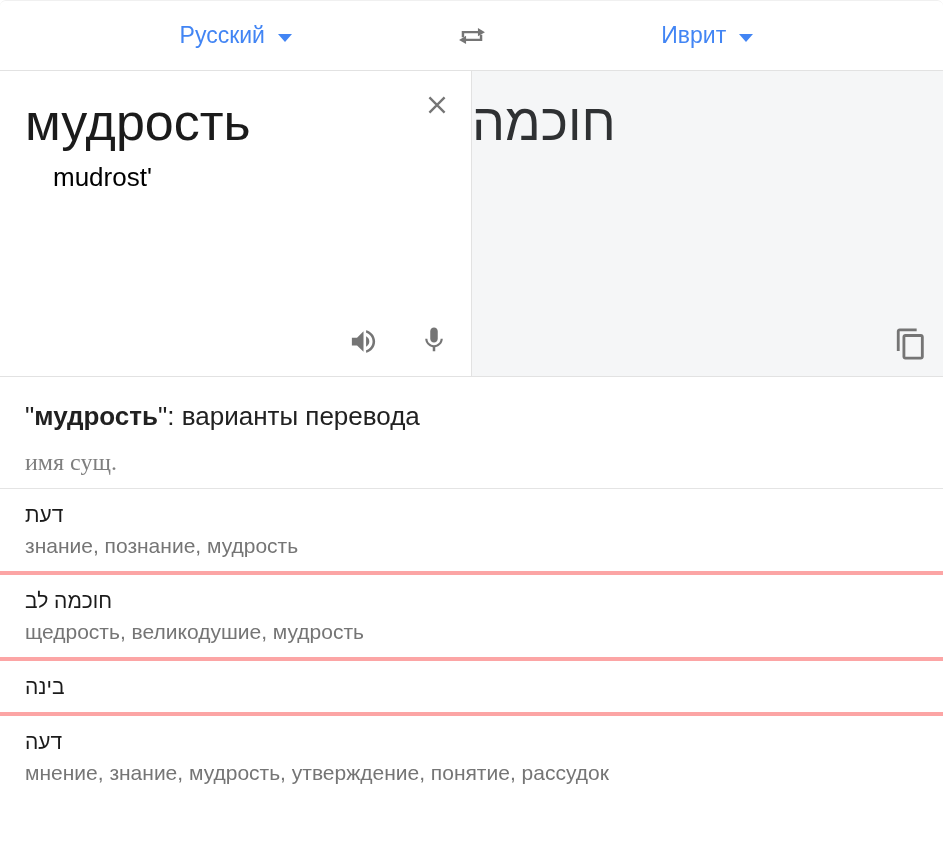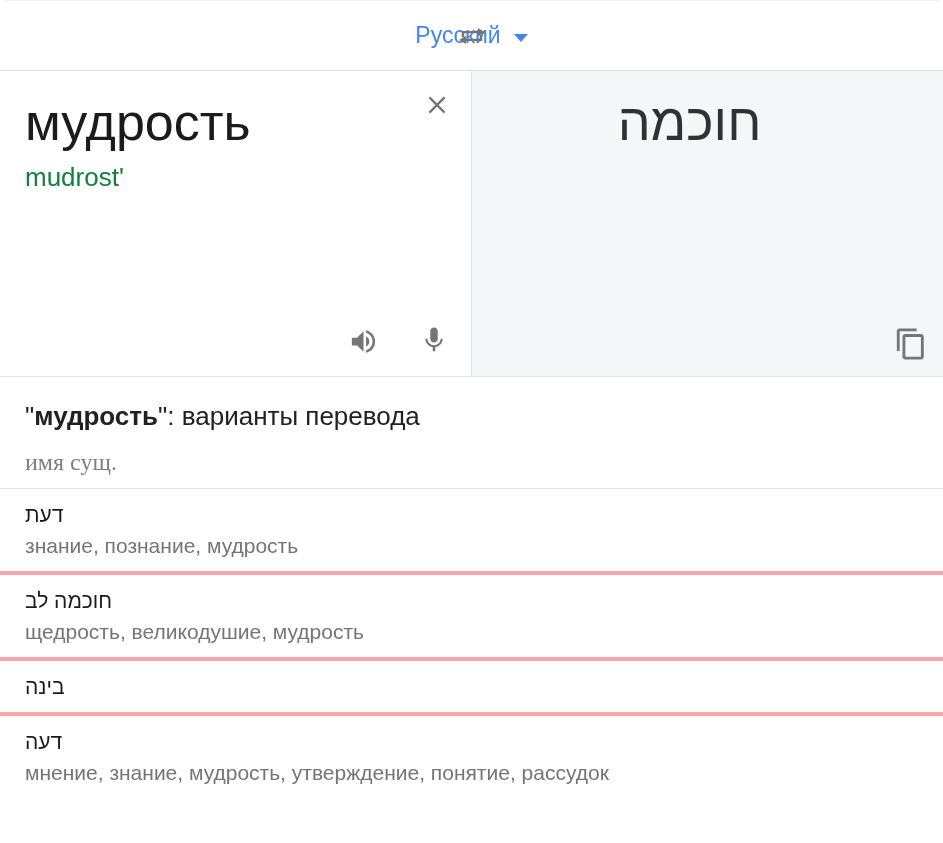--- a/index.html
+++ b/index.html
@@ -59,22 +59,23 @@
     padding: 21px 60px 0 25px;
   }
   .source-text {
     font-size: 52px;
     line-height: 1.18;
     color: #1b1b1b;
     cursor: text;
   }
   .translit {
     font-size: 26px;
-    color: #15803d;
+    color: #000000;
     margin-top: 9px;
+    margin-left: 28px;
   }
   .close-btn {
     position: absolute; top: 20px; right: 20px;
     background: none; border: none; padding: 0; cursor: pointer;
     line-height: 0;
   }
   .audio-row {
     position: absolute; bottom: 19px; right: 22px;
     display: flex; align-items: flex-end; gap: 40px;
   }
@@ -82,21 +83,21 @@
     background: none; border: none; padding: 0; cursor: pointer;
     line-height: 0;
   }
 
   .target-panel {
     flex: 1 1 0;
     background: #f5f6f7;
     border-left: 1px solid #e2e2e2;
     position: relative;
     padding: 21px 36px 0 0;
-    text-align: center;
+    text-align: left;
   }
   .target-text {
     font-size: 52px;
     line-height: 1.18;
     color: #2f3133;
     direction: rtl;
     cursor: pointer;
   }
   .copy-btn {
     position: absolute; bottom: 15px; right: 15px;
@@ -147,20 +148,26 @@
       </button>
     </div>
     <button class="swap-btn">
       <svg width="31" height="26" viewBox="0 0 24 20">
         <path d="M5 11 V7 H17" fill="none" stroke="#757575" stroke-width="1.9"></path>
         <polygon points="16.6,3.9 22,7 16.6,10.1" fill="#757575"></polygon>
         <path d="M19 9 V13 H7" fill="none" stroke="#757575" stroke-width="1.9"></path>
         <polygon points="7.4,9.9 2,13 7.4,16.1" fill="#757575"></polygon>
       </svg>
     </button>
+    <div class="lang-half">
+      <button class="lang-btn">
+        <span>Иврит</span>
+        <span class="tri-down"></span>
+      </button>
+    </div>
   </header>
 
   <div class="panels">
 
     <section class="source-panel">
       <div class="source-text">мудрость</div>
       <div class="translit">mudrost'</div>
       <button class="close-btn">
         <svg width="28" height="28" viewBox="0 0 24 24">
           <path d="M5.5 5.5 L18.5 18.5 M18.5 5.5 L5.5 18.5" stroke="#757575" stroke-width="2" fill="none"></path>

